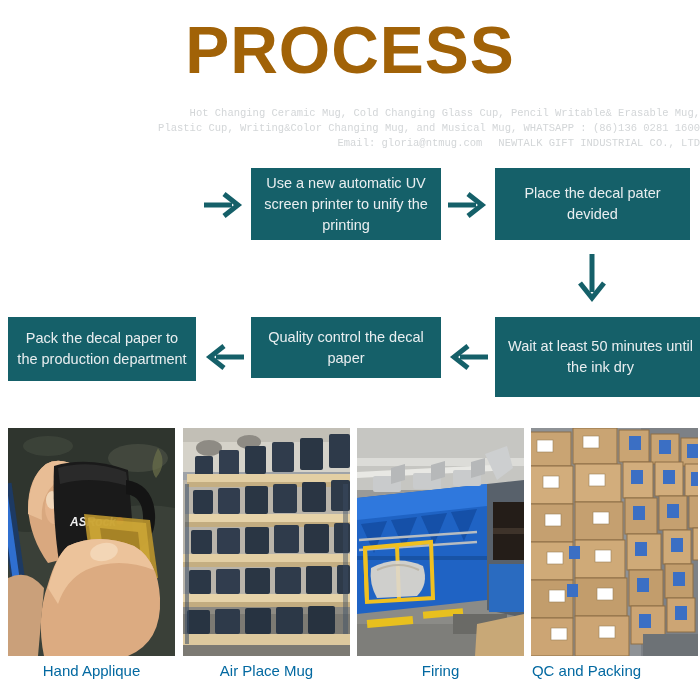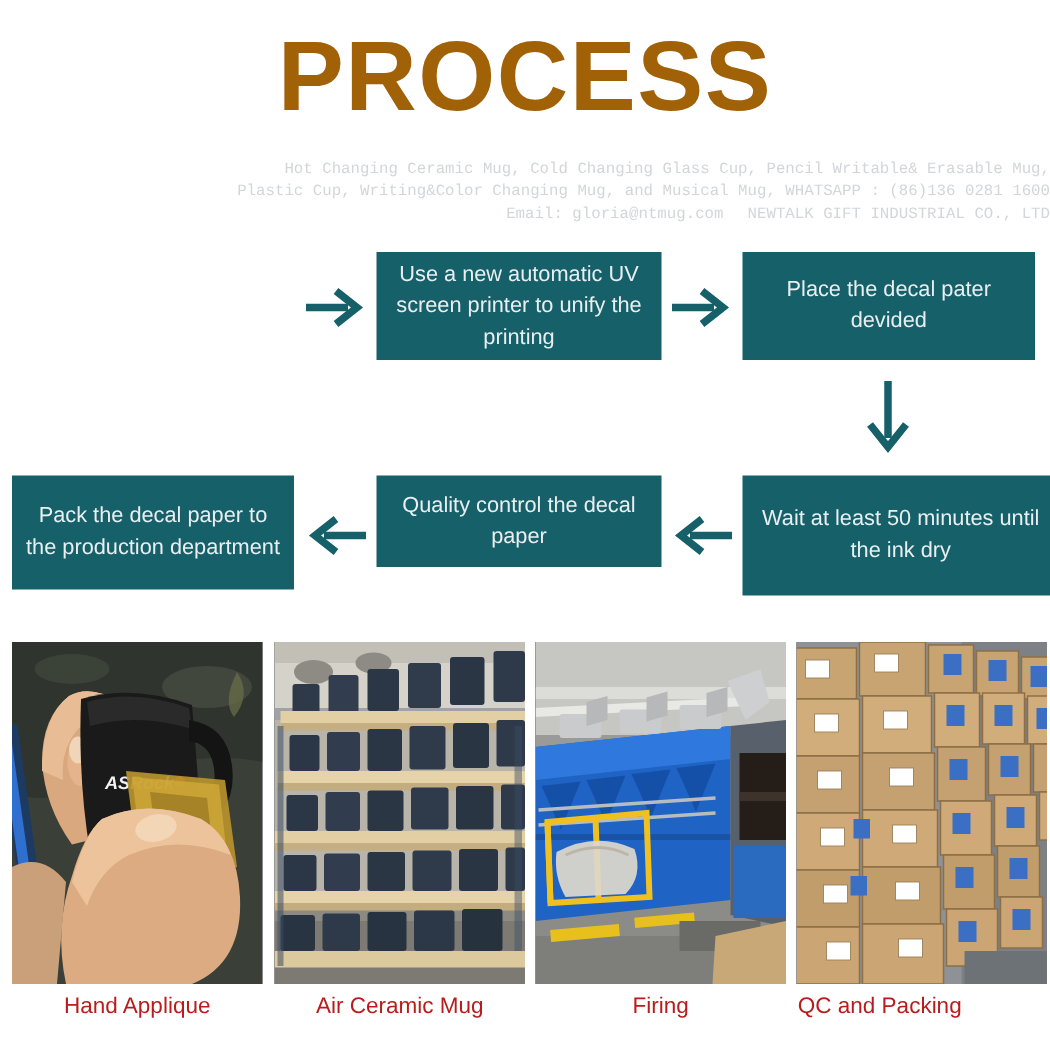--- a/index.html
+++ b/index.html
@@ -73,21 +73,21 @@
     box-sizing: border-box;
     font-family: "Liberation Sans", sans-serif;
   }
 
   
   .box-r1c1 { left: 8px;   top: 8px;  width: 188px; height: 72px; }
   .box-r1c2 { left: 251px; top: 8px;  width: 190px; height: 72px; }
   .box-r1c3 { left: 495px; top: 8px;  width: 195px; height: 72px; }
 
   
-  .box-r2c1 { left: 8px;   top: 157px; width: 188px; height: 76px; }
+  .box-r2c1 { left: 8px;   top: 157px; width: 188px; height: 64px; }
   .box-r2c2 { left: 251px; top: 157px; width: 190px; height: 61px; }
   .box-r2c3 { left: 495px; top: 157px; width: 211px; height: 80px; }
 
   
   .arrow {
     position: absolute;
     display: flex;
     align-items: center;
     justify-content: center;
   }
@@ -129,21 +129,21 @@
     width: 700px;
     height: 30px;
   }
   .caption {
     position: absolute;
     top: 0;
     width: 167px;
     text-align: center;
     font-size: 15px;
     line-height: 22px;
-    color: #b91c1c;
+    color: #0369a1;
     font-family: "Liberation Sans", sans-serif;
   }
   .caption-1 { left: 8px; }
   .caption-2 { left: 183px; }
   .caption-3 { left: 357px; }
   .caption-4 { left: 503px; }
 </style>
 </head>
 <body>
 
@@ -434,18 +434,18 @@
           <rect x="38" y="118" width="11" height="13"></rect>
           <rect x="36" y="156" width="11" height="13"></rect>
         </g>
         <rect x="112" y="206" width="55" height="22" fill="#6d7276"></rect>
       </svg>
     </div>
   </div>
 
   <div class="captions">
     <div class="caption caption-1">Hand Applique</div>
-    <div class="caption caption-2">Air Ceramic Mug</div>
+    <div class="caption caption-2">Air Place Mug</div>
     <div class="caption caption-3">Firing</div>
     <div class="caption caption-4">QC and Packing</div>
   </div>
 
 </div>
 
 </body></html>

